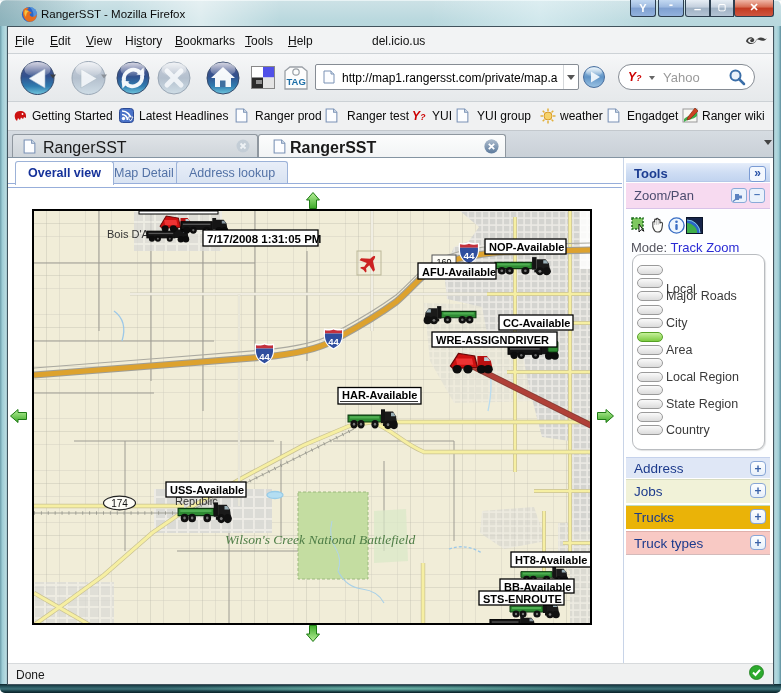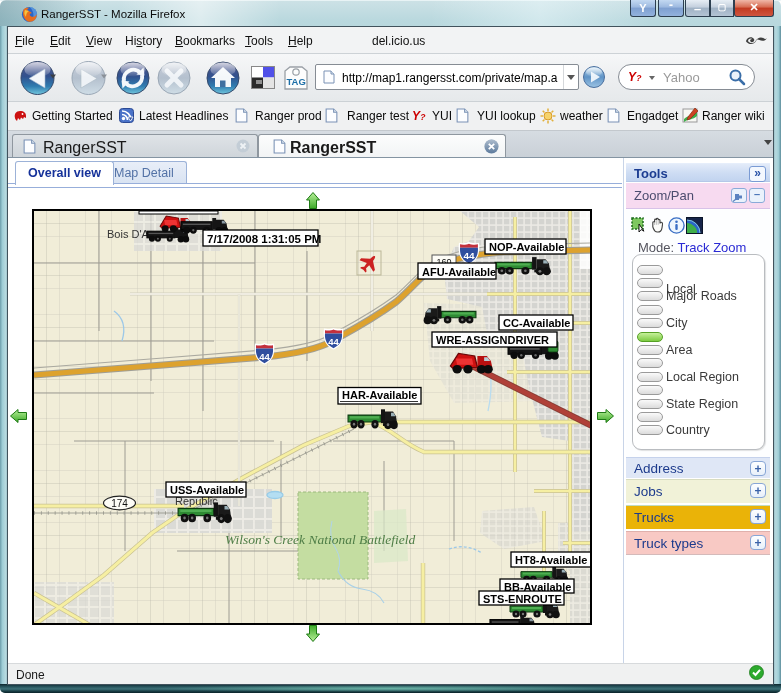--- a/index.html
+++ b/index.html
@@ -206,21 +206,21 @@
         <path d="M1 1 L8 1 L11 4 L11 13 L1 13 Z" fill="#fcfdff" stroke="#7a92b5" stroke-width="1"></path>
         <path d="M8 1 L8 4 L11 4" fill="#dfe8f2" stroke="#7a92b5" stroke-width="1"></path>
       </svg>
     <span class="bkitem" style="left:339px;">Ranger test</span>
     <span style="position:absolute;left:404px;top:7px;font-size:12px;font-weight:bold;font-style:italic;color:#c00;">Y<span style="font-size:9px;">?</span></span>
     <span class="bkitem" style="left:424px;">YUI</span>
     <svg width="13" height="15" viewBox="0 0 12 14" style="position:absolute;left:448px;top:6px;">
         <path d="M1 1 L8 1 L11 4 L11 13 L1 13 Z" fill="#fcfdff" stroke="#7a92b5" stroke-width="1"></path>
         <path d="M8 1 L8 4 L11 4" fill="#dfe8f2" stroke="#7a92b5" stroke-width="1"></path>
       </svg>
-    <span class="bkitem" style="left:469px;">YUI lookup</span>
+    <span class="bkitem" style="left:469px;">YUI group</span>
     <svg width="18" height="18" viewBox="0 0 18 18" style="position:absolute;left:531px;top:5px;">
         <circle cx="9" cy="9" r="4" fill="#f6d36b" stroke="#d89a28" stroke-width="1"></circle>
         <g stroke="#e2b13c" stroke-width="1.5">
           <path d="M9 1.5 L9 4"></path>
           <path d="M9 14 L9 16.5"></path>
           <path d="M1.5 9 L4 9"></path>
           <path d="M14 9 L16.5 9"></path>
           <path d="M3.7 3.7 L5.5 5.5"></path>
           <path d="M12.5 12.5 L14.3 14.3"></path>
           <path d="M14.3 3.7 L12.5 5.5"></path>
@@ -269,20 +269,21 @@
             </linearGradient>
           </defs>
         </svg>
     </div>
     <div style="position:absolute;right:1px;top:9px;width:0;height:0;border-left:4px solid transparent;border-right:4px solid transparent;border-top:5px solid #444;"></div>
   </div>
   <div id="contentwrap">
     <div id="ptabline"></div>
     <div class="ptab" id="ptab1">Overall view</div>
     <div class="ptab" id="ptab2">Map Detail</div>
+    <div class="ptab" id="ptab3">Address lookup</div>
     <div id="map">
     <svg id="mapsvg" width="558" height="414" viewBox="0 0 558 414" style="position:absolute;left:0;top:0;">
       <defs>
         <pattern id="grid" width="26" height="26" patternUnits="userSpaceOnUse">
           <path d="M26 0 V26 M0 26 H26" stroke="#bdbbb0" stroke-width="0.8" fill="none"></path>
         </pattern>
         <pattern id="grid2" width="52" height="52" patternUnits="userSpaceOnUse" patternTransform="translate(13,13)">
           <path d="M52 0 V52 M0 52 H52" stroke="#b0aea2" stroke-width="0.8" fill="none"></path>
         </pattern>
         <pattern id="city" width="7" height="7" patternUnits="userSpaceOnUse">
@@ -552,21 +553,21 @@
             <circle cx="8.5" cy="8.5" r="7.6" fill="#eef6fe" stroke="#3a6ec4" stroke-width="1.4"></circle>
             <circle cx="8.5" cy="4.8" r="1.3" fill="#3a6ec4"></circle>
             <rect x="7.3" y="7" width="2.4" height="6" rx="1" fill="#3a6ec4"></rect>
           </svg>
         <svg width="17" height="17" viewBox="0 0 17 17" style="position:absolute;left:60px;top:7px;">
             <rect x="0.5" y="0.5" width="16" height="16" fill="#16244a" stroke="#0a1428"></rect>
             <path d="M1 16 L1 3 A 13 13 0 0 1 14 16 Z" fill="#2a66c8"></path>
             <path d="M1 16 L1 6 A 10 10 0 0 1 8 9 A 8 8 0 0 1 11 16 Z" fill="#3fae4a"></path>
             <path d="M1 3 A 13 13 0 0 1 14 16" fill="none" stroke="#7ec8e8" stroke-width="1"></path>
           </svg>
-        <div style="position:absolute;left:5px;top:30px;font-size:13px;color:#55555f;margin-left:7px;">Mode: <span style="color:#2a2ad4;">Track Zoom</span></div>
+        <div style="position:absolute;left:5px;top:30px;font-size:13px;color:#55555f;">Mode: <span style="color:#2a2ad4;">Track Zoom</span></div>
         <div style="position:absolute;left:6px;top:44px;width:131px;height:194px;background:#fff;border:1px solid #b9bcc0;border-radius:9px;box-shadow:1px 1px 1px rgba(0,0,0,0.12);"></div>
         <div class="pill" style="left:11px;top:54.5px;"></div>
           <div class="pill-lbl" style="top:56px;margin-top:16px;">Local</div>
         <div class="pill" style="left:11px;top:67.9px;"></div>
         <div class="pill" style="left:11px;top:81.3px;"></div>
           <div class="pill-lbl" style="top:79.3px;">Major Roads</div>
         <div class="pill" style="left:11px;top:94.7px;"></div>
         <div class="pill" style="left:11px;top:108.1px;"></div>
           <div class="pill-lbl" style="top:106.1px;">City</div>
         <div class="pill" style="left:11px;top:121.5px;background:linear-gradient(180deg,#c6f09a 0%,#7dcb42 100%);border-color:#55a024;"></div>

